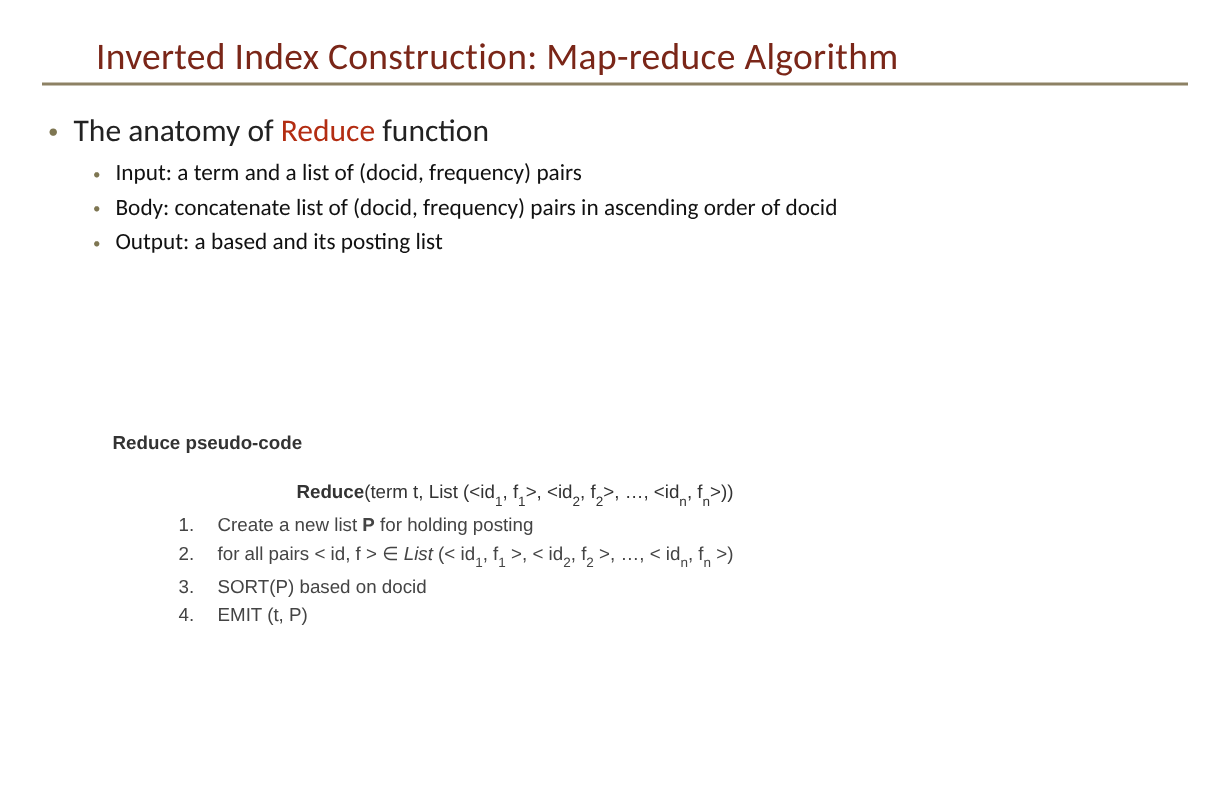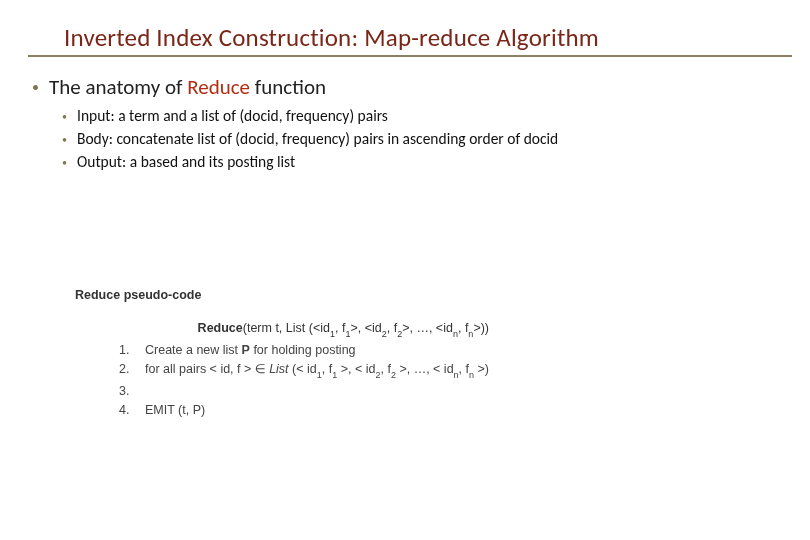--- a/index.html
+++ b/index.html
@@ -131,19 +131,20 @@
     <div class="step">
       <span class="num">2.</span>
       <span>
         <span>for all pairs &lt; id,  f &gt; ∈ </span><i>List</i><span> (&lt; </span><span>id</span><span class="sub">1</span>, <span>f</span><span class="sub">1</span><span> &gt;, &lt; </span><span>id</span><span class="sub">2</span>, <span>f</span><span class="sub">2</span><span> &gt;, …, &lt; </span><span>id</span><span class="sub">n</span>, <span>f</span><span class="sub">n</span><span> &gt;)</span>
       </span>
     </div>
   </div>
   <div class="steps">
     <div class="step">
       <span class="num">3.</span>
+      <span>SORT(P) based on docid</span>
     </div>
     <div class="step">
       <span class="num">4.</span>
       <span>EMIT (t, P)</span>
     </div>
   </div>
 </div>
 
 </body></html>

